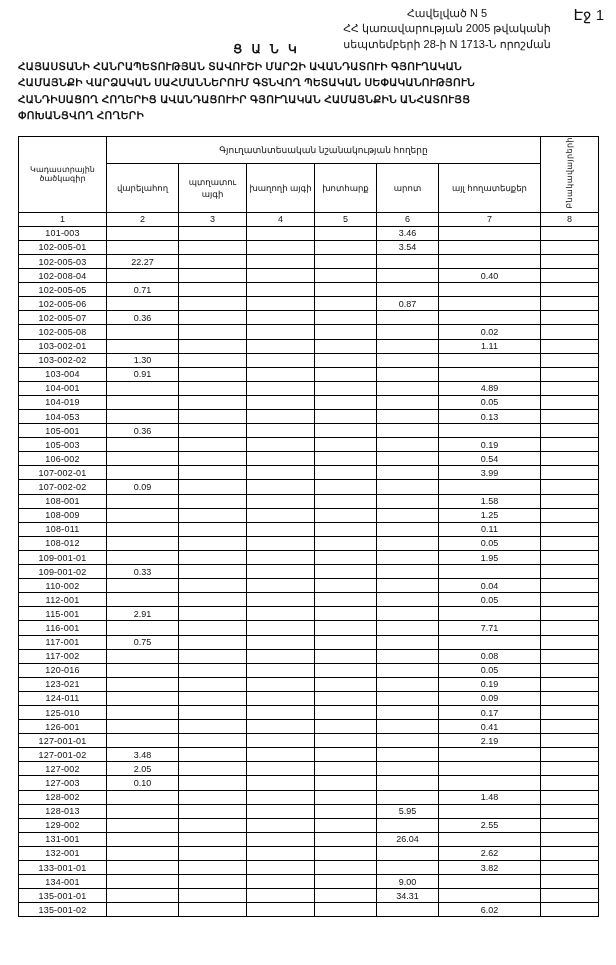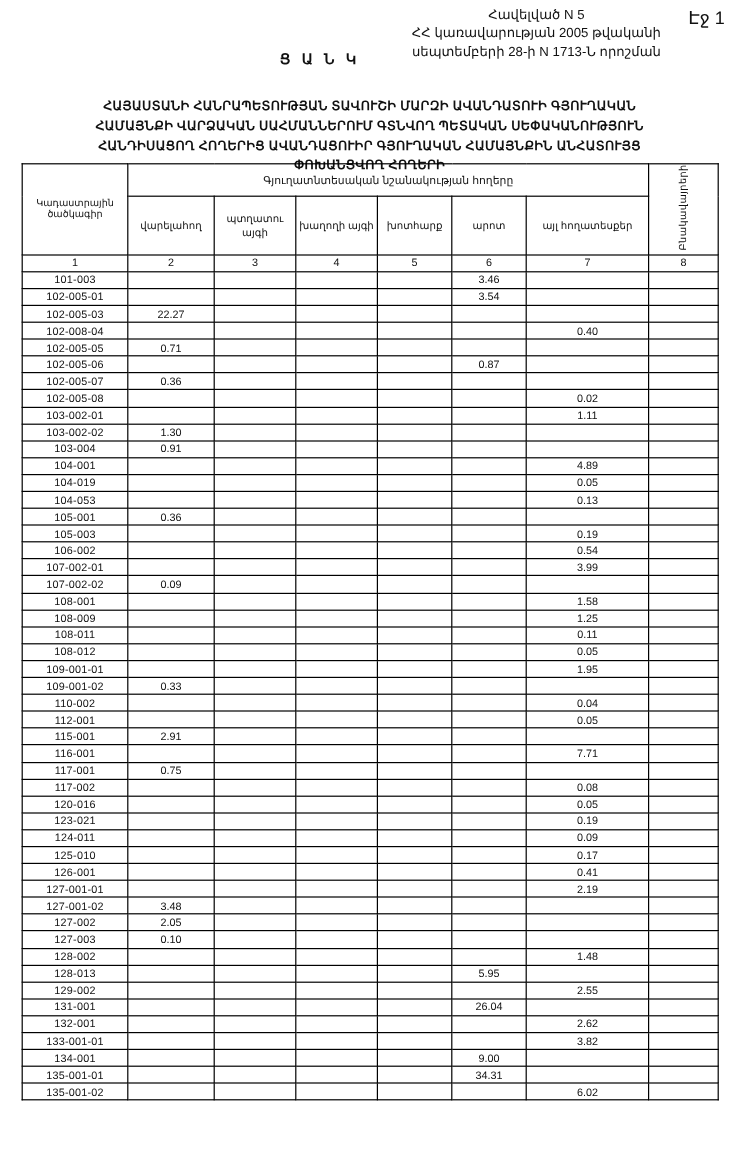--- a/index.html
+++ b/index.html
@@ -46,26 +46,25 @@
     text-align: center;
     font-size: 12px;
     font-weight: bold;
     letter-spacing: 3px;
   }
   .title-lines {
     position: absolute;
     top: 58px;
     left: 18px;
     width: 580px;
-    text-align: center;
+    text-align: left;
     font-size: 10.5px;
     font-weight: bold;
     line-height: 1.55;
     letter-spacing: 0.3px;
-    margin-top: 23px;
   }
 
   
   table.main {
     position: absolute;
     top: 136px;
     left: 18px;
     width: 580px;
     border-collapse: collapse;
     table-layout: fixed;

